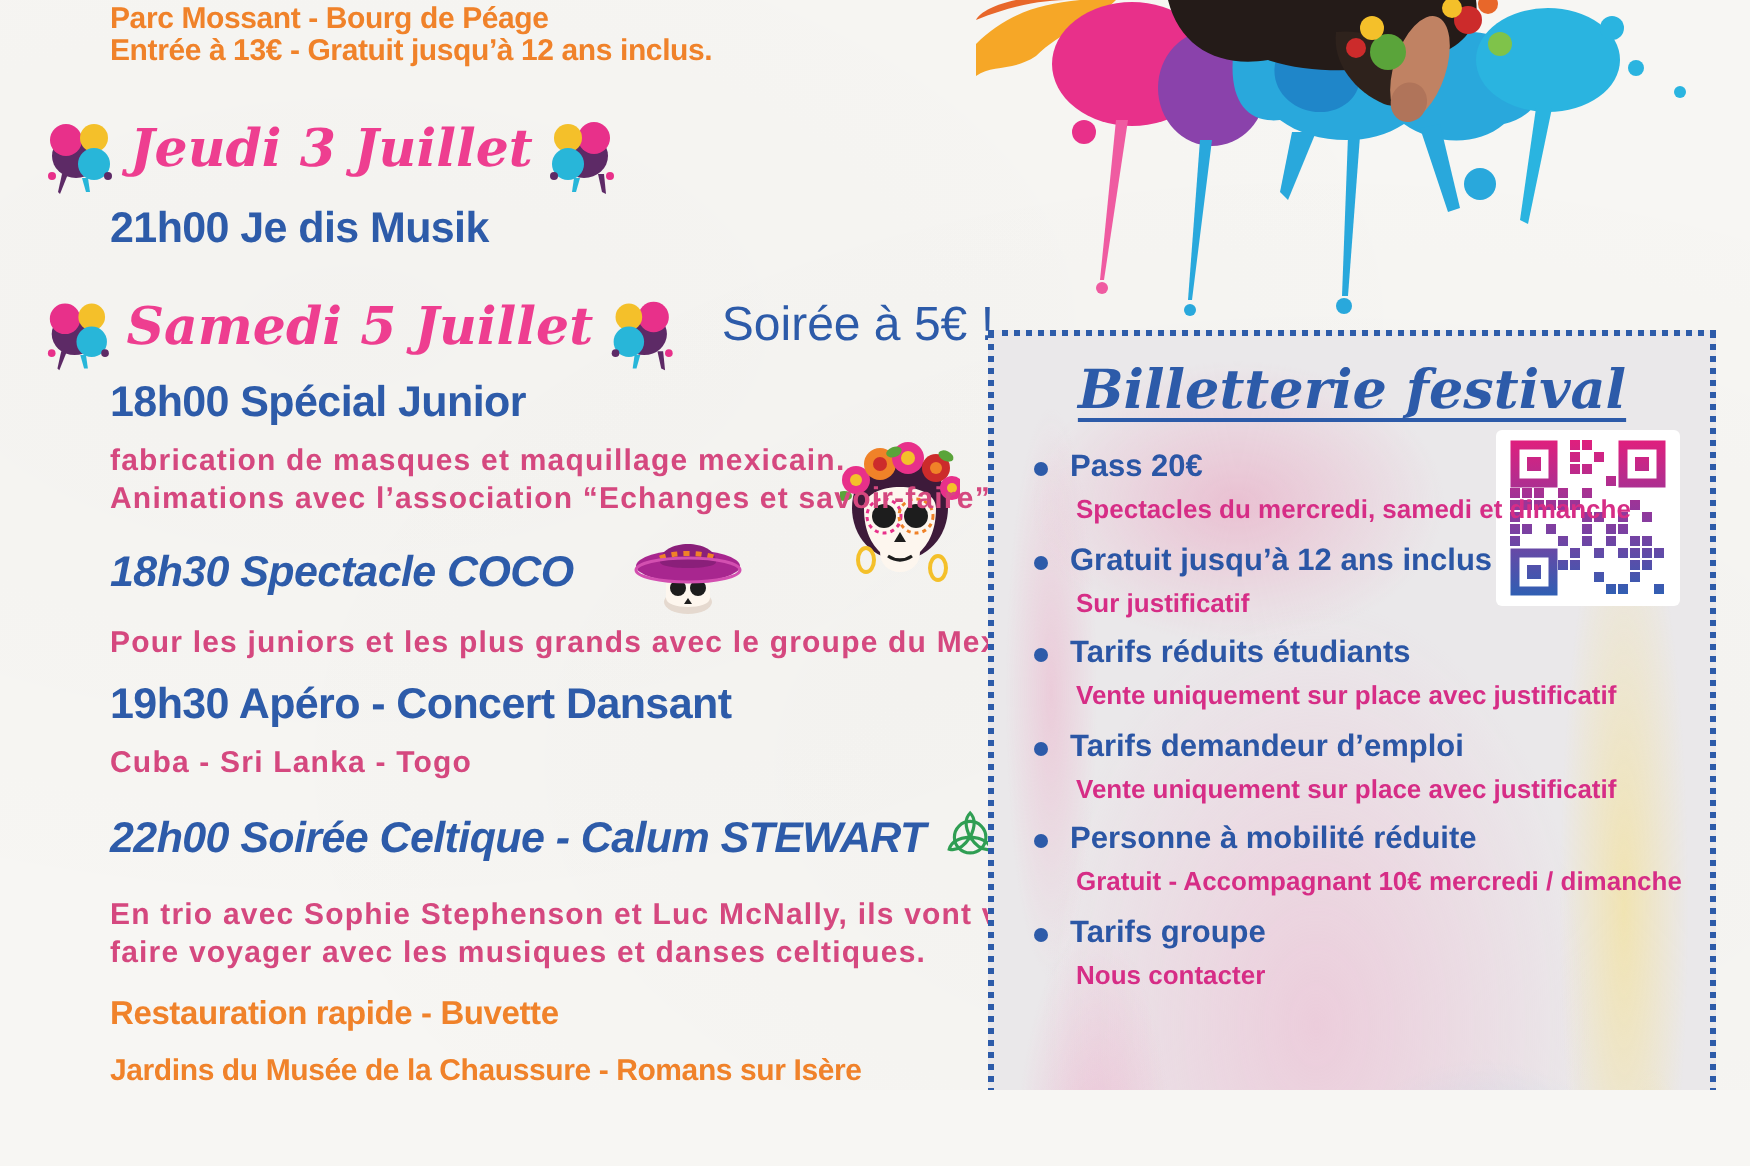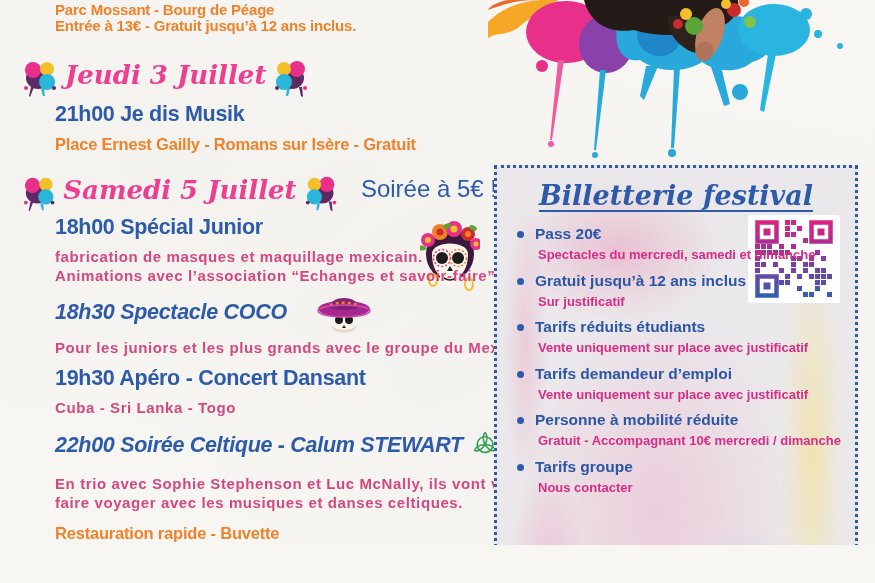--- a/index.html
+++ b/index.html
@@ -166,21 +166,20 @@
         <circle cx="12" cy="9" r="7" fill="#f4c02a"></circle>
         <circle cx="12" cy="22" r="8" fill="#28b6d9"></circle>
         <polygon points="27,27 30,27 31,37 29,36" fill="#5d2a66"></polygon>
         <polygon points="15,29 18,29 16,36 14,36" fill="#28b6d9"></polygon>
         <circle cx="33" cy="28" r="2" fill="#e8308a"></circle>
         <circle cx="5" cy="28" r="2" fill="#5d2a66"></circle>
       </svg>
     </div>
 
     <div class="h-event mt4">21h00 Je dis Musik</div>
-    <div class="orange-line big mt8">Place Ernest Gailly - Romans sur Isère - Gratuit</div>
 
     <div class="day-row mt22">
       <svg width="36" height="38" viewBox="0 0 36 38">
         <ellipse cx="15" cy="18" rx="12" ry="11" fill="#5d2a66"></ellipse>
         <circle cx="10" cy="10" r="8" fill="#e8308a"></circle>
         <circle cx="24" cy="9" r="7" fill="#f4c02a"></circle>
         <circle cx="24" cy="22" r="8" fill="#28b6d9"></circle>
         <polygon points="8,27 11,27 7,37 6,36" fill="#5d2a66"></polygon>
         <polygon points="18,29 21,29 22,36 20,36" fill="#28b6d9"></polygon>
         <circle cx="3" cy="28" r="2" fill="#e8308a"></circle>

